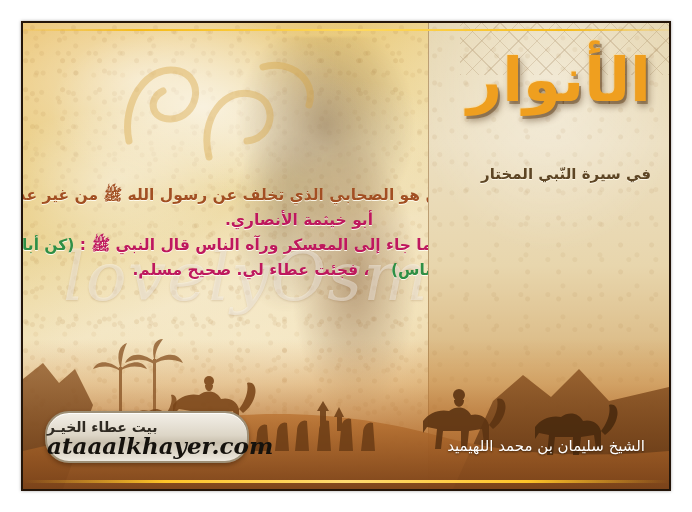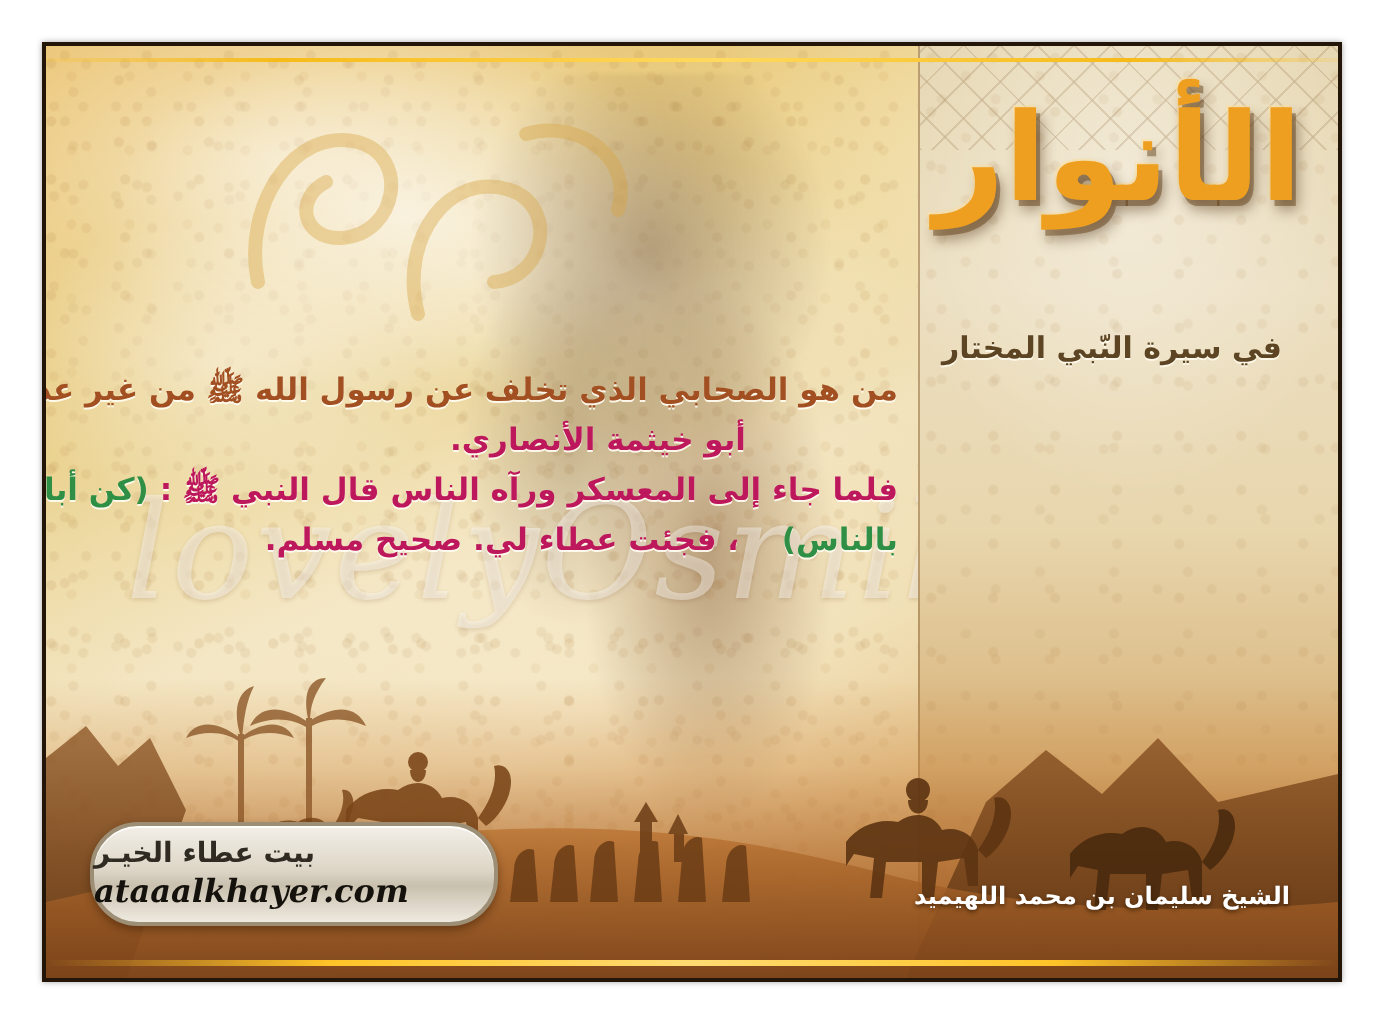--- a/index.html
+++ b/index.html
@@ -59,20 +59,21 @@
   #swirl{
     position:absolute;left:90px;top:22px;width:220px;height:130px;opacity:.40;
   }
   
   #titlepanel{
     position:absolute;right:0;top:0;width:209px;height:100%;
     background:
       radial-gradient(ellipse 80% 50% at 50% 14%, rgba(255,255,255,.42) 0%, rgba(255,255,255,0) 70%),
       linear-gradient(180deg,#e6d7b2 0%,#ecdfc1 26%,#e8d6ad 52%,#d9b67f 74%,#b97f3e 100%);
     border-left:1px solid rgba(150,110,60,.55);
+    padding-left:31px;
   }
   #titlepanel .panelgrain{
     position:absolute;inset:0;opacity:.40;
     background-image:
       radial-gradient(circle at 18% 22%, rgba(150,100,40,.22) 0 2px, transparent 3px),
       radial-gradient(circle at 62% 48%, rgba(150,100,40,.18) 0 2px, transparent 3px),
       radial-gradient(circle at 40% 76%, rgba(150,100,40,.18) 0 2px, transparent 3px);
     background-size:31px 27px,37px 31px,27px 35px;
   }
   
@@ -87,21 +88,21 @@
     font-family:"DejaVu Sans",sans-serif;
     font-size:61px;line-height:1.08;font-weight:700;
     color:#ef9f1f;direction:rtl;
     text-shadow:
        2px 3px 0 rgba(90,55,15,.45),
        3px 5px 7px rgba(70,40,10,.45),
       -1px -1px 0 rgba(255,225,160,.55);
     letter-spacing:-1px;
   }
   .bookSub{
-    position:absolute;right:18px;top:142px;width:180px;text-align:left;
+    position:absolute;right:18px;top:142px;width:180px;text-align:right;
     font-size:15px;font-weight:700;color:#5d4524;direction:rtl;
     text-shadow:0 1px 0 rgba(255,252,238,.85);
   }
 
   
   #body{
     position:absolute;left:0;top:0;width:440px;height:100%;
   }
   #textblock{
     position:absolute;right:14px;top:160px;width:412px;
@@ -138,35 +139,35 @@
   #goldrule{
     position:absolute;left:0;bottom:6px;width:100%;height:3px;
     background:linear-gradient(90deg,rgba(255,196,40,0) 0%,#ffc428 22%,#ffdb72 50%,#ffc428 78%,rgba(255,196,40,0) 100%);
   }
   #topgoldrule{
     position:absolute;left:0;top:6px;width:100%;height:2px;
     background:linear-gradient(90deg,rgba(255,196,40,.15) 0%,#f6bb18 18%,#ffd95e 52%,#f6bb18 84%,rgba(255,196,40,.15) 100%);
   }
   .credit{
     position:absolute;right:24px;bottom:34px;
-    direction:rtl;font-size:12px;font-weight:700;color:#ffffff;
+    direction:rtl;font-size:15px;font-weight:400;color:#ffffff;
     text-shadow:0 1px 2px rgba(60,30,5,.85);
   }
 
   
   #badge{
     position:absolute;left:22px;bottom:26px;width:200px;height:48px;
     border-radius:24px;
     background:linear-gradient(180deg,#f3efe7 0%,#ddd6c7 46%,#c9c0ae 62%,#efeae0 100%);
     border:2px solid #9d8f76;
     box-shadow:0 2px 4px rgba(50,25,5,.45), inset 0 1px 0 rgba(255,255,255,.9);
     display:flex;flex-direction:column;align-items:flex-start;justify-content:center;
   }
   #badge .bAr{direction:rtl;font-size:14px;font-weight:700;color:#2f2a22;letter-spacing:1px;line-height:16px;}
-  #badge .bEn{font-family:"DejaVu Serif",serif;font-style:italic;font-weight:700;font-size:16px;color:#15120d;line-height:21px;}
+  #badge .bEn{font-family:"DejaVu Serif",serif;font-style:italic;font-weight:700;font-size:23px;color:#15120d;line-height:21px;}
 </style>
 </head>
 <body>
 
 <div id="poster">
   <div id="frame">
 
     <div id="canvas"></div>
     <div id="grain"></div>
     <div id="clouds"></div>

